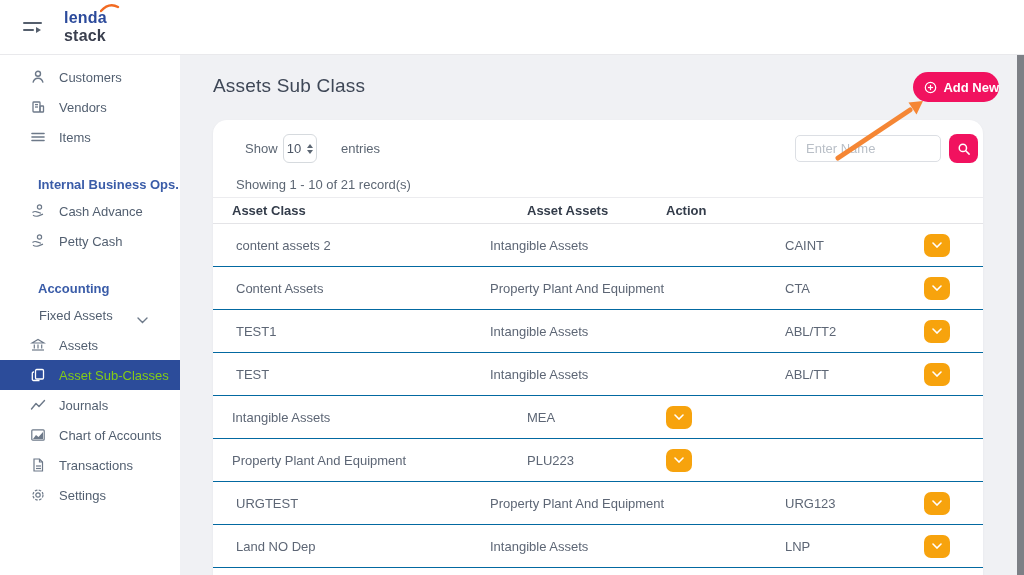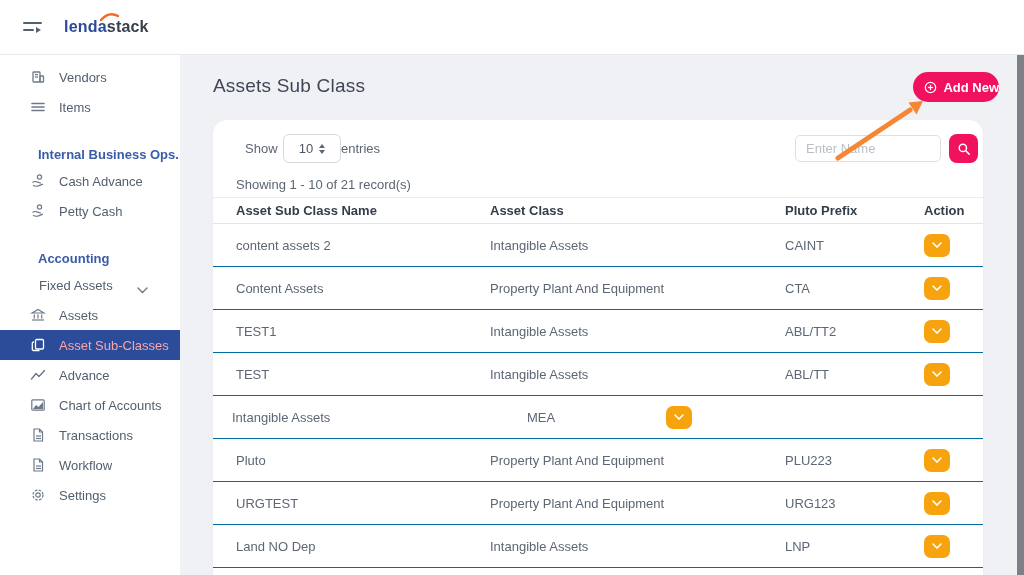--- a/index.html
+++ b/index.html
@@ -3,45 +3,45 @@
 <meta charset="utf-8">
 <style>
   * { margin:0; padding:0; box-sizing:border-box; }
   html,body { width:1024px; height:575px; overflow:hidden; }
   body { font-family:"Liberation Sans", sans-serif; background:#f0f1f4; color:#3c4656; }
   .app { position:relative; width:1024px; height:575px; overflow:hidden; }
 
   
   .topbar { position:absolute; top:0; left:0; width:1024px; height:55px; background:#ffffff; border-bottom:1px solid #e9e9ec; z-index:5; display:flex; align-items:center; }
   .toggle-btn { margin-left:22px; width:22px; height:18px; cursor:pointer; color:#555f6d; }
-  .logo { display:flex; align-items:baseline; margin-left:20px; position:relative; font-size:16px; font-weight:700; letter-spacing:.2px; }
+  .logo { display:flex; align-items:baseline; margin-left:20px; position:relative; font-size:16px; font-weight:700; letter-spacing:.2px;flex-direction:column; }
   .logo .p1 { color:#2b4a9b; }
   .logo .p2 { color:#3a3f4e; }
   .logo-swoosh { position:absolute; left:36px; top:-6px; width:20px; height:10px; }
 
   
   .sidebar { position:absolute; top:55px; left:0; width:180px; height:520px; background:#ffffff; padding-top:7px; z-index:4; }
   .nav-item { height:30px; display:flex; align-items:center; padding-left:30px; gap:13px; font-size:13px; color:#525f70; cursor:pointer; }
   .nav-item .ni { width:16px; height:16px; flex:0 0 16px; color:#6d7989; display:flex; align-items:center; justify-content:center; }
-  .nav-item.active { background:#2c4c9a; color:#fca5a5; }
+  .nav-item.active { background:#2c4c9a; color:#84cc16; }
   .nav-item.active .ni { color:#ffffff; }
   .nav-section { height:24px; margin-top:20px; display:flex; align-items:center; padding-left:38px; font-size:13px; font-weight:700; color:#3a5ca8; }
   .nav-collapsible { height:30px; display:flex; align-items:center; justify-content:space-between; padding:0 32px 0 39px; font-size:13px; color:#525f70; cursor:pointer; }
   .nav-collapsible .chev { color:#6d7989; width:11px; height:7px; }
 
   
   .main { position:absolute; left:188px; top:55px; width:844px; height:520px; }
   .page-title { position:absolute; left:25px; top:20px; font-size:19px; font-weight:500; color:#3e4756; letter-spacing:.2px; }
   .add-new { position:absolute; left:725px; top:17px; width:86px; height:30px; background:#f1125f; border:none; border-radius:15px; color:#fff; font-size:13px; font-weight:700; display:flex; align-items:center; justify-content:flex-end; gap:6px; cursor:pointer; font-family:"Liberation Sans", sans-serif; }
 
   .card { position:absolute; left:25px; top:65px; width:770px; height:470px; background:#ffffff; border-radius:14px; box-shadow:0 1px 3px rgba(20,30,60,.05); overflow:hidden; }
 
   .controls { position:relative; height:57px;padding-left:40px; }
   .show-label { position:absolute; left:32px; top:21px; font-size:13px; color:#5c6673; }
-  .entries-select { position:absolute; left:70px; top:14px; width:58px; height:29px; border:1px solid #d6dade; border-radius:6px; display:flex; align-items:center; justify-content:center; gap:6px; font-size:13px; color:#4c5665; cursor:pointer; background:#fff; }
+  .entries-select { position:absolute; left:70px; top:14px; width:34px; height:29px; border:1px solid #d6dade; border-radius:6px; display:flex; align-items:center; justify-content:center; gap:6px; font-size:13px; color:#4c5665; cursor:pointer; background:#fff; }
   .sel-arrows { display:flex; flex-direction:column; gap:2px; }
   .sel-arrows .up { width:0;height:0;border-left:3.5px solid transparent;border-right:3.5px solid transparent;border-bottom:4px solid #5c6673; }
   .sel-arrows .dn { width:0;height:0;border-left:3.5px solid transparent;border-right:3.5px solid transparent;border-top:4px solid #5c6673; }
   .entries-label { position:absolute; left:128px; top:21px; font-size:13px; color:#5c6673; }
   .search-input { position:absolute; left:582px; top:15px; width:146px; height:27px; border:1px solid #dcdfe4; border-radius:5px; padding:0 10px; font-size:13px; color:#4c5665; font-family:"Liberation Sans", sans-serif; outline:none; }
   .search-input::placeholder { color:#b9bfc7; }
   .search-btn { position:absolute; left:736px; top:14px; width:29px; height:29px; background:#f1125f; border:none; border-radius:8px; display:flex; align-items:center; justify-content:center; cursor:pointer; }
 
   .records-summary { position:absolute; left:23px; top:57px; font-size:13px; color:#5c6673; }
   .records-divider { position:absolute; left:0; top:77px; width:770px; height:1px; background:#ececef; }
@@ -83,20 +83,29 @@
           <path d="M1,8 Q9,-1 18,4" fill="none" stroke="#f26a21" stroke-width="2.4" stroke-linecap="round"></path>
         </svg>
       <span class="p1">lenda</span>
         <span class="p2">stack</span>
     </div>
   </div>
 
   <div class="sidebar">
     <div class="nav-item">
       <span class="ni">
+          <svg viewBox="0 0 16 16" width="16" height="16" fill="none" stroke="currentColor" stroke-width="1.4">
+            <circle cx="8" cy="4.8" r="2.5"></circle>
+            <path d="M3 13.6c.7-3.1 2.7-4.4 5-4.4s4.3 1.3 5 4.4"></path>
+          </svg>
+        </span>
+      <span>Customers</span>
+    </div>
+    <div class="nav-item">
+      <span class="ni">
           <svg viewBox="0 0 16 16" width="16" height="16" fill="none" stroke="currentColor" stroke-width="1.3">
             <rect x="3" y="3" width="7" height="10" rx="0.8"></rect>
             <rect x="10" y="7" width="3.5" height="6" rx="0.6"></rect>
             <line x1="5" y1="5.6" x2="8" y2="5.6"></line>
             <line x1="5" y1="8" x2="8" y2="8"></line>
           </svg>
         </span>
       <span>Vendors</span>
     </div>
     <div class="nav-item">
@@ -164,52 +173,41 @@
           </svg>
         </span>
       <span>Asset Sub-Classes</span>
     </div>
     <div class="nav-item">
       <span class="ni">
           <svg viewBox="0 0 16 16" width="16" height="16" fill="none" stroke="currentColor" stroke-width="1.4" stroke-linecap="round" stroke-linejoin="round">
             <polyline points="1.5,12 6,6.5 9,9.5 14.5,3.5"></polyline>
           </svg>
         </span>
-      <span>Advance</span>
+      <span>Journals</span>
     </div>
     <div class="nav-item">
       <span class="ni">
           <svg viewBox="0 0 16 16" width="16" height="16">
             <rect x="1.8" y="2.8" width="12.4" height="10.4" rx="1" fill="none" stroke="currentColor" stroke-width="1.2"></rect>
             <path d="M3 12 L6 8 L8.5 10 L13 5 V12 Z" fill="currentColor"></path>
           </svg>
         </span>
       <span>Chart of Accounts</span>
     </div>
     <div class="nav-item">
       <span class="ni">
           <svg viewBox="0 0 16 16" width="16" height="16" fill="none" stroke="currentColor" stroke-width="1.2">
             <path d="M4 2 h5.5 l3 3 v9 h-8.5 z"></path>
             <path d="M9.5 2 v3 h3"></path>
             <line x1="6" y1="9" x2="11" y2="9"></line>
             <line x1="6" y1="11.5" x2="11" y2="11.5"></line>
           </svg>
         </span>
       <span>Transactions</span>
-    </div>
-    <div class="nav-item">
-      <span class="ni">
-          <svg viewBox="0 0 16 16" width="16" height="16" fill="none" stroke="currentColor" stroke-width="1.2">
-            <path d="M4 2 h5.5 l3 3 v9 h-8.5 z"></path>
-            <path d="M9.5 2 v3 h3"></path>
-            <line x1="6" y1="9" x2="11" y2="9"></line>
-            <line x1="6" y1="11.5" x2="11" y2="11.5"></line>
-          </svg>
-        </span>
-      <span>Workflow</span>
     </div>
     <div class="nav-item">
       <span class="ni">
           <svg viewBox="0 0 16 16" width="16" height="16" fill="none" stroke="currentColor" stroke-width="1.2">
             <circle cx="8" cy="8" r="2.2"></circle>
             <circle cx="8" cy="8" r="5" stroke-dasharray="2.6 1.35"></circle>
           </svg>
         </span>
       <span>Settings</span>
     </div>
@@ -248,23 +246,22 @@
                 <line x1="9.4" y1="9.4" x2="13" y2="13"></line>
               </svg>
             </span>
         </button>
         <span class="records-summary">Showing 1 - 10 of 21 record(s)</span>
         <div class="records-divider"></div>
       </div>
 
       <div class="table">
         <div class="t-head">
-          <span class="cell c-name">Asset Sub Class Name</span>
           <span class="cell c-class">Asset Class</span>
-          <span class="cell c-prefix">Pluto Prefix</span>
+          <span class="cell c-prefix">Asset Assets</span>
           <span class="cell c-action">Action</span>
         </div>
 
         <div class="t-row">
           <span class="cell c-name">content assets 2</span>
           <span class="cell c-class">Intangible Assets</span>
           <span class="cell c-prefix">CAINT</span>
           <span class="cell c-action">
               <button class="action-btn">
                 <svg viewBox="0 0 10 6" width="10" height="6" fill="none" stroke="#ffffff" stroke-width="1.6" stroke-linecap="round">
@@ -314,21 +311,20 @@
           <span class="cell c-prefix">MEA</span>
           <span class="cell c-action">
               <button class="action-btn">
                 <svg viewBox="0 0 10 6" width="10" height="6" fill="none" stroke="#ffffff" stroke-width="1.6" stroke-linecap="round">
                   <polyline points="1,1 5,5 9,1"></polyline>
                 </svg>
               </button>
             </span>
         </div>
         <div class="t-row">
-          <span class="cell c-name">Pluto</span>
           <span class="cell c-class">Property Plant And Equipment</span>
           <span class="cell c-prefix">PLU223</span>
           <span class="cell c-action">
               <button class="action-btn">
                 <svg viewBox="0 0 10 6" width="10" height="6" fill="none" stroke="#ffffff" stroke-width="1.6" stroke-linecap="round">
                   <polyline points="1,1 5,5 9,1"></polyline>
                 </svg>
               </button>
             </span>
         </div>

